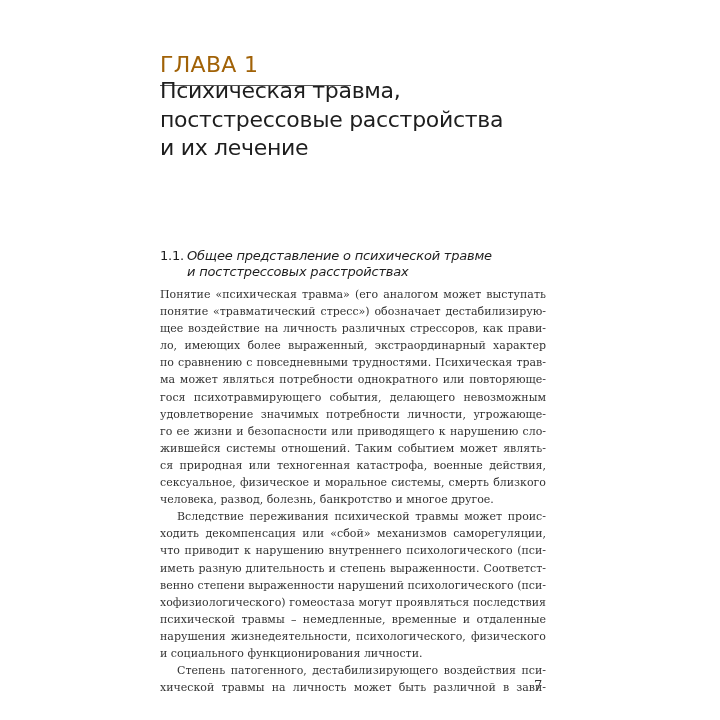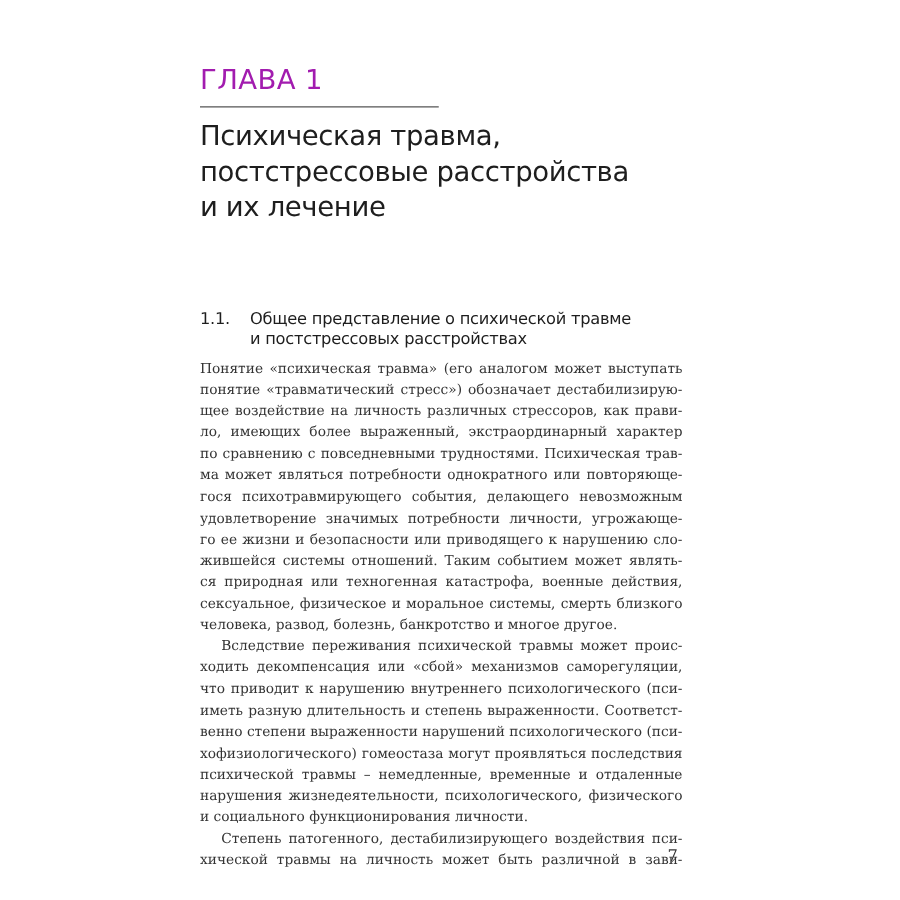--- a/index.html
+++ b/index.html
@@ -1,39 +1,39 @@
 <!DOCTYPE html>
 <html><head>
   <meta charset="utf-8">
   <style>
     html, body { margin: 0; padding: 0; background: #ffffff; }
     body { width: 720px; height: 720px; position: relative; overflow: hidden; }
     .page { position: absolute; left: 0; top: 0; width: 720px; height: 720px; background: #fff; }
     .chapter-label {
       position: absolute; left: 160px; top: 52px;
-      font-family: "DejaVu Sans", sans-serif; font-size: 22px; color: #a21caf;
+      font-family: "DejaVu Sans", sans-serif; font-size: 22px; color: #a16207;
       letter-spacing: 0.3px;
     }
     .chapter-rule {
       position: absolute; left: 160px; top: 85px; width: 191px; height: 1px;
       background: #555;
     }
     .chapter-title {
-      position: absolute; left: 160px; top: 96px; width: 420px;
+      position: absolute; left: 160px; top: 77px; width: 420px;
       font-family: "DejaVu Sans", sans-serif; font-size: 22px; line-height: 28.5px;
       color: #1e1e1e; letter-spacing: -0.3px;
     }
     .chapter-title div { white-space: nowrap; }
     .section-head {
       position: absolute; left: 160px; top: 248px; width: 390px;
       font-family: "DejaVu Sans", sans-serif; font-size: 13px; line-height: 16px;
       color: #1e1e1e; letter-spacing: -0.2px;
     }
     .section-num { position: absolute; left: 0; top: 0; }
-    .section-lines { position: absolute; left: 40px; top: 0; white-space: nowrap; }
+    .section-lines { position: absolute; left: 27px; top: 0; white-space: nowrap; font-style: italic; }
     .body-text {
       position: absolute; left: 160px; top: 286px; width: 386px;
       font-family: "DejaVu Serif", serif; font-size: 11px; line-height: 17.1px;
       color: #333;
     }
     .body-text .line { white-space: nowrap; text-align: justify; text-align-last: justify; height: 17.1px; overflow: visible; }
     .body-text .line.last { text-align-last: left; }
     .body-text .line.indent { padding-left: 17px; }
     .page-number {
       position: absolute; left: 534px; top: 678px;

